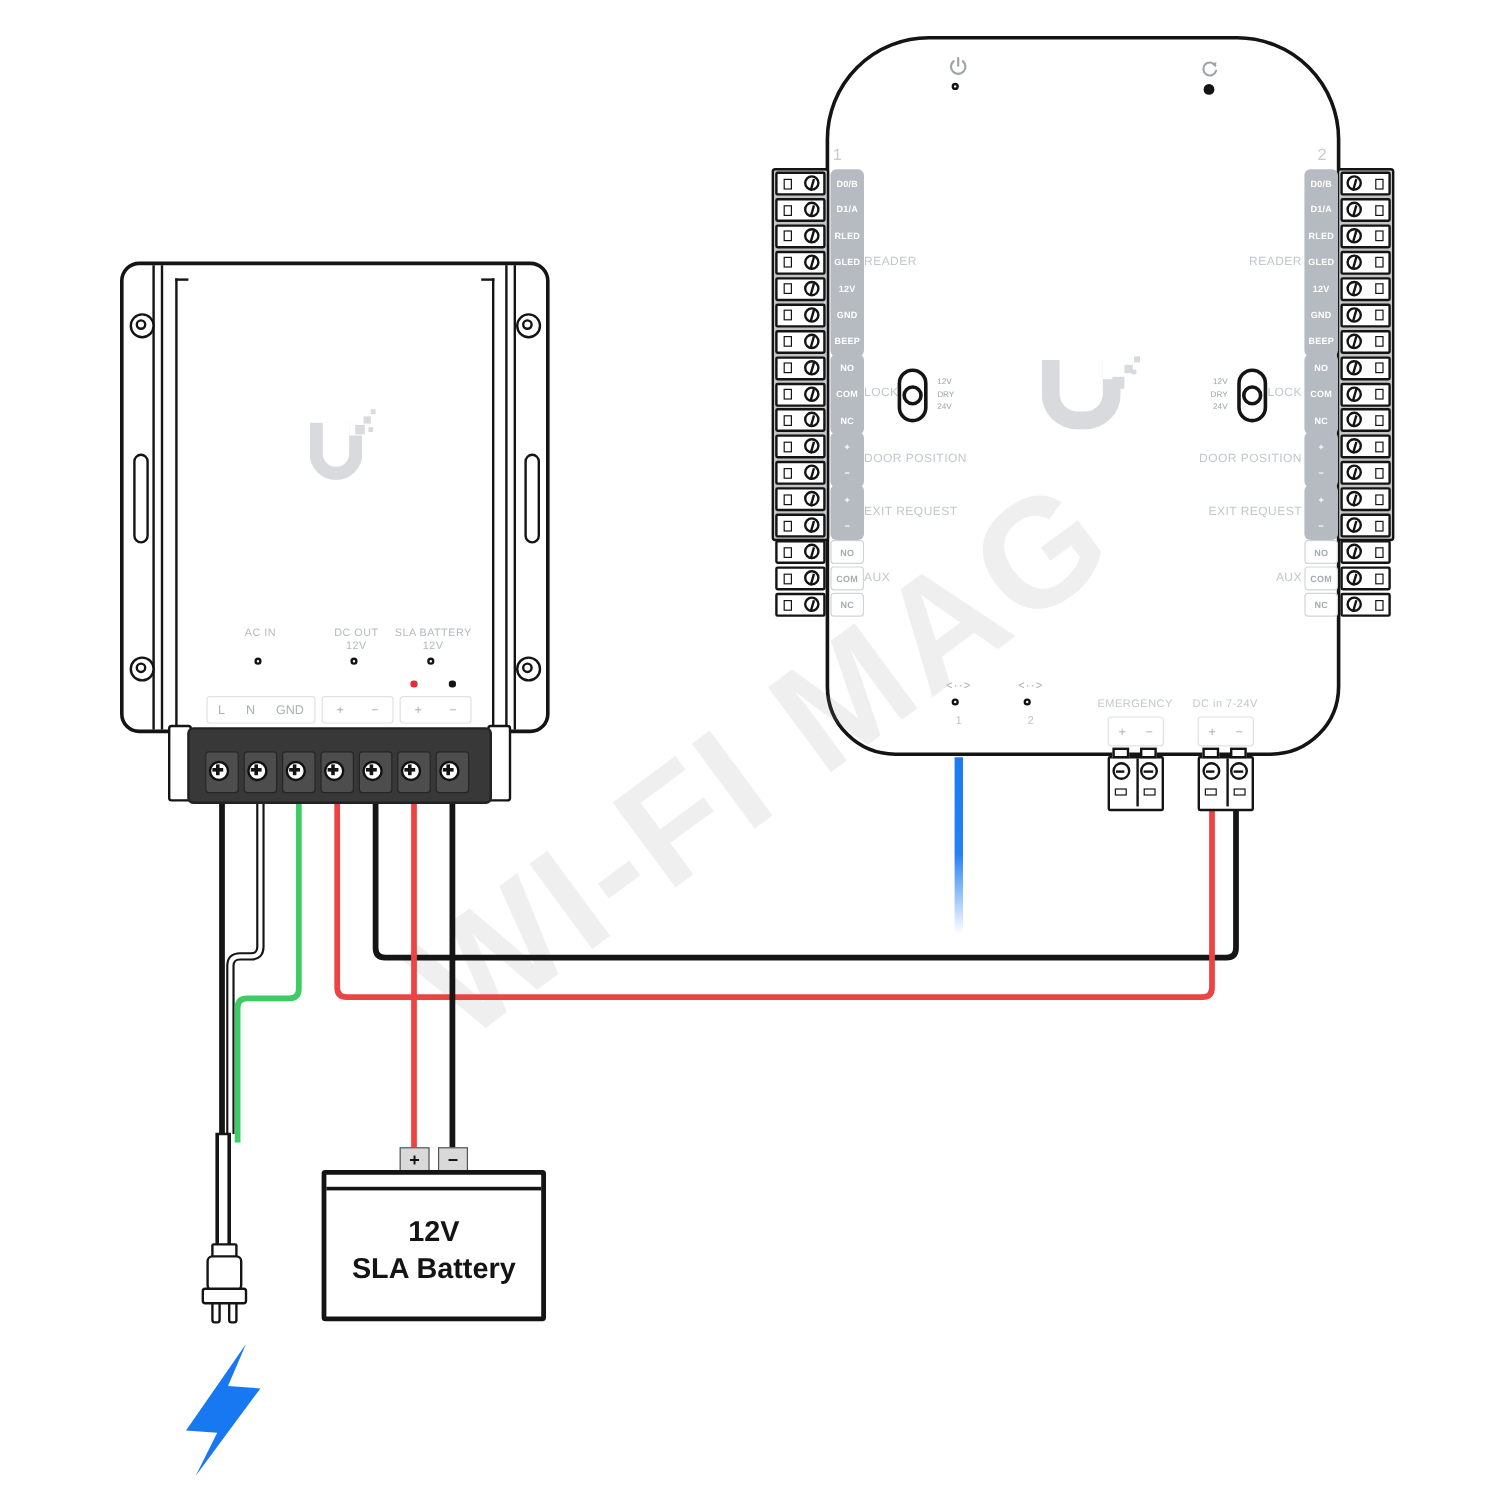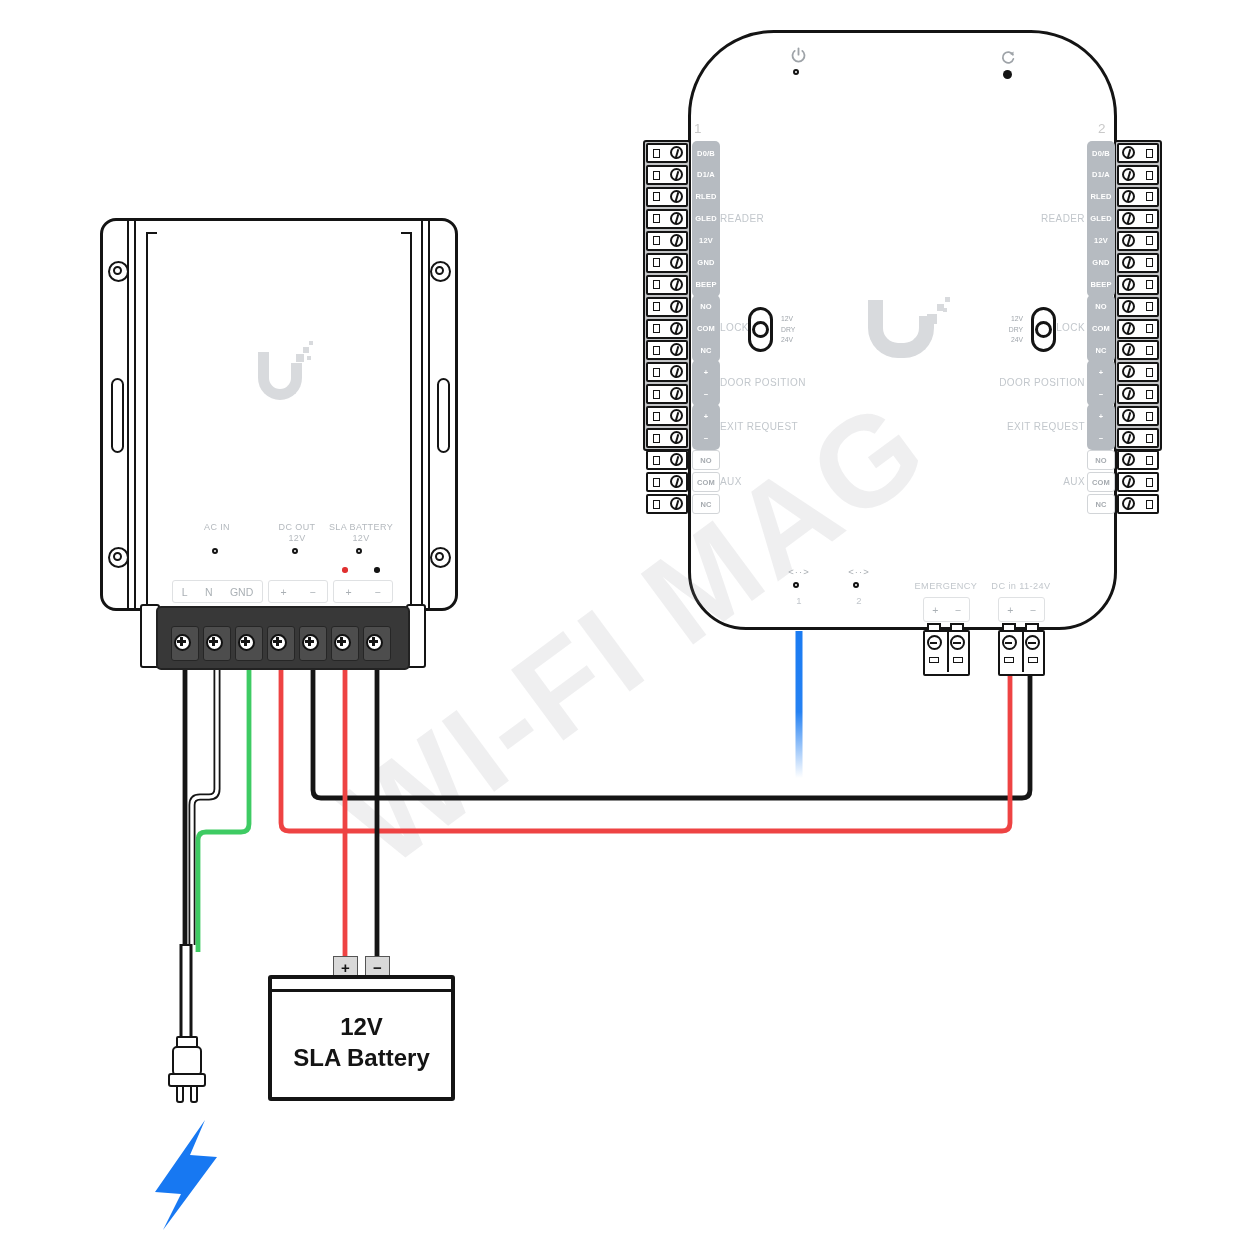--- a/index.html
+++ b/index.html
@@ -482,21 +482,21 @@
   <div class="port-num" style="left:779px;top:595px">1</div>
   <div class="port-icon" style="left:839px;top:566px">&lt;··&gt;</div>
   <div class="port-ring" style="left:853.4px;top:582px"></div>
   <div class="port-num" style="left:839px;top:595px">2</div>
 
   <div class="caption" style="left:896px;top:581px;width:100px;text-align:center;font-size:9.2px">EMERGENCY</div>
   <div class="term-box" style="left:923px;top:597px;width:47px;height:25px">
     <span>+</span>
       <span>−</span>
   </div>
-  <div class="caption" style="left:971px;top:581px;width:100px;text-align:center;font-size:9.2px">DC in 11-24V</div>
+  <div class="caption" style="left:971px;top:581px;width:100px;text-align:center;font-size:9.2px">DC in 7-24V</div>
   <div class="term-box" style="left:998px;top:597px;width:47px;height:25px">
     <span>+</span>
       <span>−</span>
   </div>
 
   <div class="bblock" style="left:923px;top:630px">
     <div class="btab" style="left:2px"></div>
       <div class="btab" style="left:25px"></div>
     <div class="bcell" style="left:0">
         <div class="bscrew">

